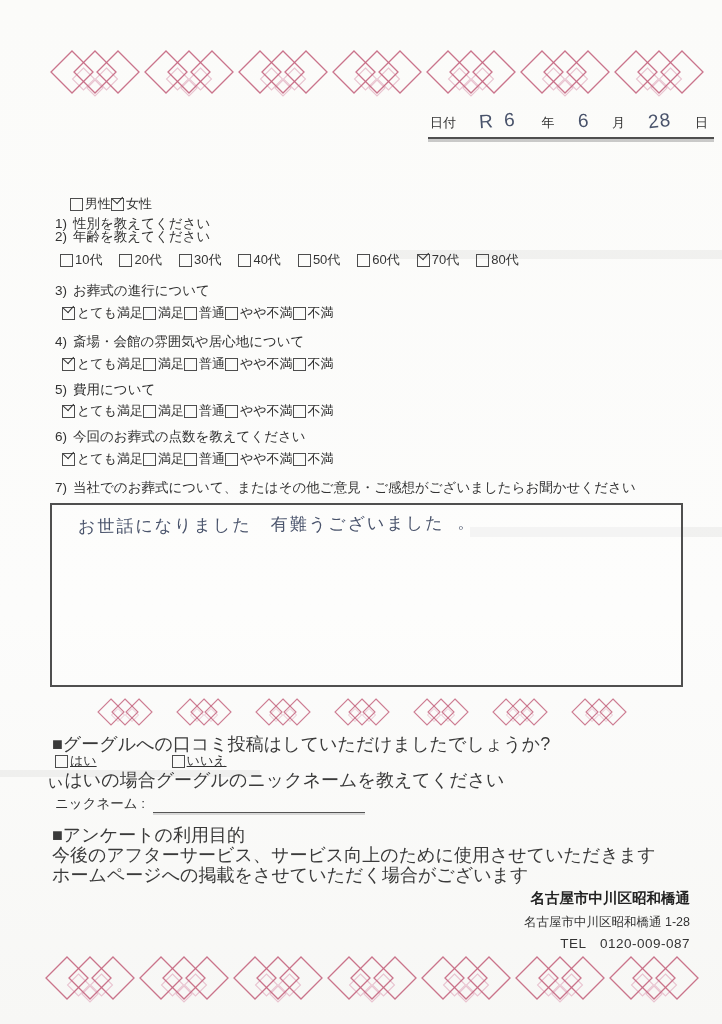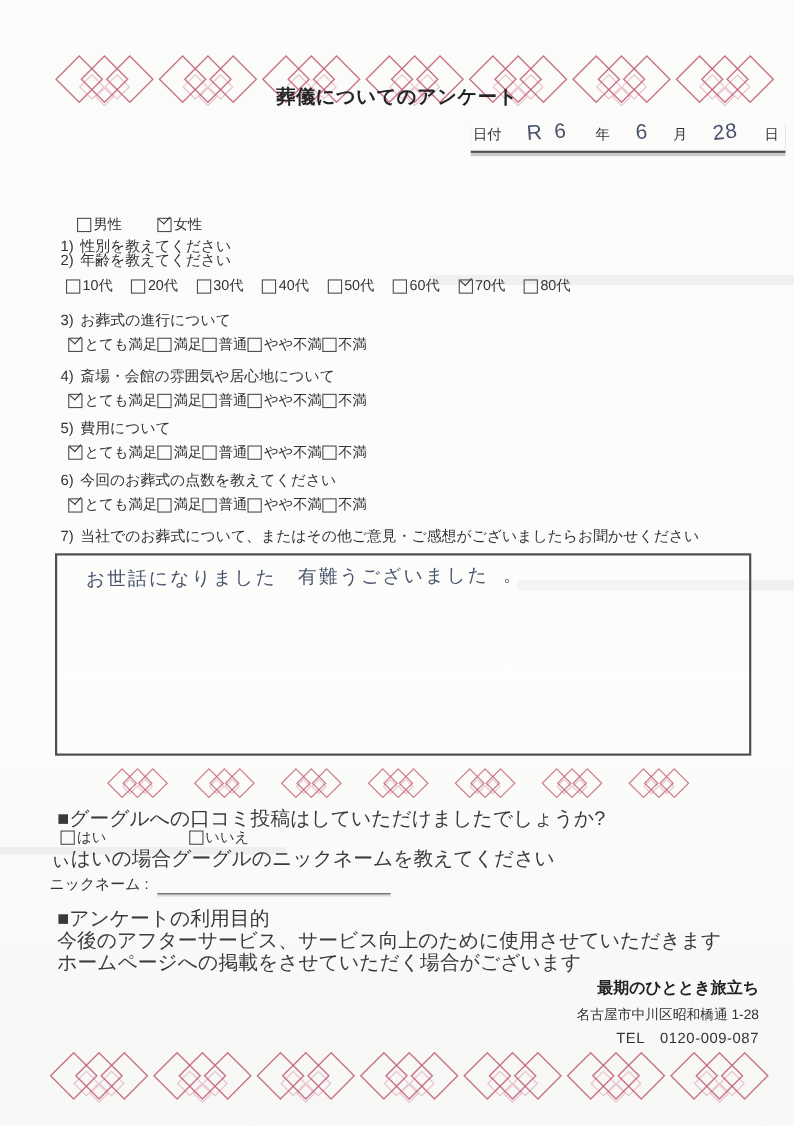--- a/index.html
+++ b/index.html
@@ -53,21 +53,21 @@
   
   .comment-box{
     position:absolute;left:50px;top:503px;width:629px;height:180px;
     border:2px solid #4f4f4f;background:rgba(255,255,255,.25);
   }
   .handwriting{
     position:absolute;left:26px;top:8px;
     font-size:17px;color:#49536b;letter-spacing:2px;word-spacing:6px;
     transform:rotate(-.6deg);white-space:nowrap;
   }
-  .nick-row{position:absolute;left:45px;top:795px;font-size:13.5px;color:#333;display:flex;align-items:flex-end;}
+  .nick-row{position:absolute;left:55px;top:795px;font-size:13.5px;color:#333;display:flex;align-items:flex-end;}
   .nick-line{display:inline-block;width:212px;height:15px;margin-left:8px;
     border-bottom:1.5px solid #555;box-shadow:0 2px 0 rgba(120,120,120,.25);}
   .company{position:absolute;right:32px;top:889px;text-align:right;}
   .company .name{font-size:14.5px;font-weight:bold;color:#222;margin-bottom:6px;}
   .company .addr{font-size:12.5px;color:#333;margin-bottom:4px;}
   .company .tel{font-size:13.5px;color:#333;letter-spacing:.5px;}
   .diamond-border{position:absolute;}
   .dl{fill:none;stroke:#c4657f;stroke-width:1.3;opacity:.9;}
   .dp{fill:none;stroke:#e9c4d0;stroke-width:1.1;}
   .dls{fill:none;stroke:#c4657f;stroke-width:1.1;opacity:.85;}
@@ -95,36 +95,35 @@
     </defs>
     <use href="#cl" x="0"></use>
       <use href="#cl" x="94"></use>
       <use href="#cl" x="188"></use>
     <use href="#cl" x="282"></use>
       <use href="#cl" x="376"></use>
       <use href="#cl" x="470"></use>
     <use href="#cl" x="564"></use>
   </svg>
 
-  <div class="form-title">葬儀についてのアンケート</div>
 
   <div class="date-row">
     <span class="date-unit">日付</span>
     <span class="hand r6">R 6</span>
     <span class="date-unit">年</span>
     <span class="hand m">6</span>
     <span class="date-unit">月</span>
     <span class="hand d">28</span>
     <span class="date-unit">日</span>
   </div>
 
   <div class="q-title" style="top:172px;margin-top:43px;">
     <span class="q-num">1)</span><span>性別を教えてください</span>
   </div>
-  <div class="opts" style="left:70px;top:195px;gap:32px;">
+  <div class="opts" style="left:70px;top:195px;gap:0;">
     <span class="opt">
         <span class="cb"></span>
         <span>男性</span>
       </span>
     <span class="opt">
         <span class="cb checked"></span>
         <span>女性</span>
       </span>
   </div>
 
@@ -290,21 +289,21 @@
     <use href="#cls" x="0"></use>
       <use href="#cls" x="79"></use>
       <use href="#cls" x="158"></use>
     <use href="#cls" x="237"></use>
       <use href="#cls" x="316"></use>
       <use href="#cls" x="395"></use>
     <use href="#cls" x="474"></use>
   </svg>
 
   <div class="txt" style="left:52px;top:732px;">■グーグルへの口コミ投稿はしていただけましたでしょうか?</div>
-  <div class="opts" style="left:55px;top:752px;gap:75px;">
+  <div class="opts" style="left:55px;top:752px;gap:75px;text-decoration:underline;">
     <span class="opt">
         <span class="cb"></span>
         <span>はい</span>
       </span>
     <span class="opt">
         <span class="cb"></span>
         <span>いいえ</span>
       </span>
   </div>
   <div class="txt" style="left:46px;top:768px;">ぃはいの場合グーグルのニックネームを教えてください</div>
@@ -312,21 +311,21 @@
   <div class="nick-row">
     <span>ニックネーム :</span>
     <span class="nick-line"></span>
   </div>
 
   <div class="txt" style="left:52px;top:823px;">■アンケートの利用目的</div>
   <div class="txt" style="left:52px;top:843px;">今後のアフターサービス、サービス向上のために使用させていただきます</div>
   <div class="txt" style="left:52px;top:863px;">ホームページへの掲載をさせていただく場合がございます</div>
 
   <div class="company">
-    <div class="name">最期のひととき旅立ち</div>
+    <div class="name">名古屋市中川区昭和橋通</div>
     <div class="addr">名古屋市中川区昭和橋通 1-28</div>
     <div class="tel">TEL　0120-009-087</div>
   </div>
 
   <svg class="diamond-border" style="left:45px;top:948px;" width="654" height="60" viewBox="0 0 654 60">
     <use href="#cl" x="0"></use>
       <use href="#cl" x="94"></use>
       <use href="#cl" x="188"></use>
     <use href="#cl" x="282"></use>
       <use href="#cl" x="376"></use>

